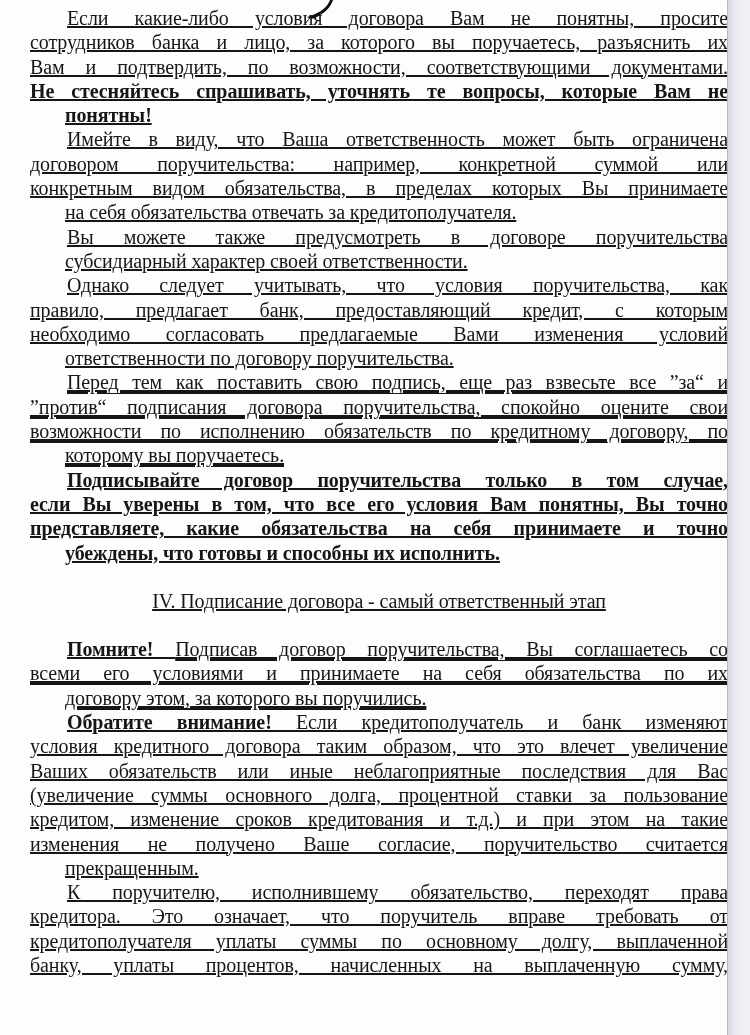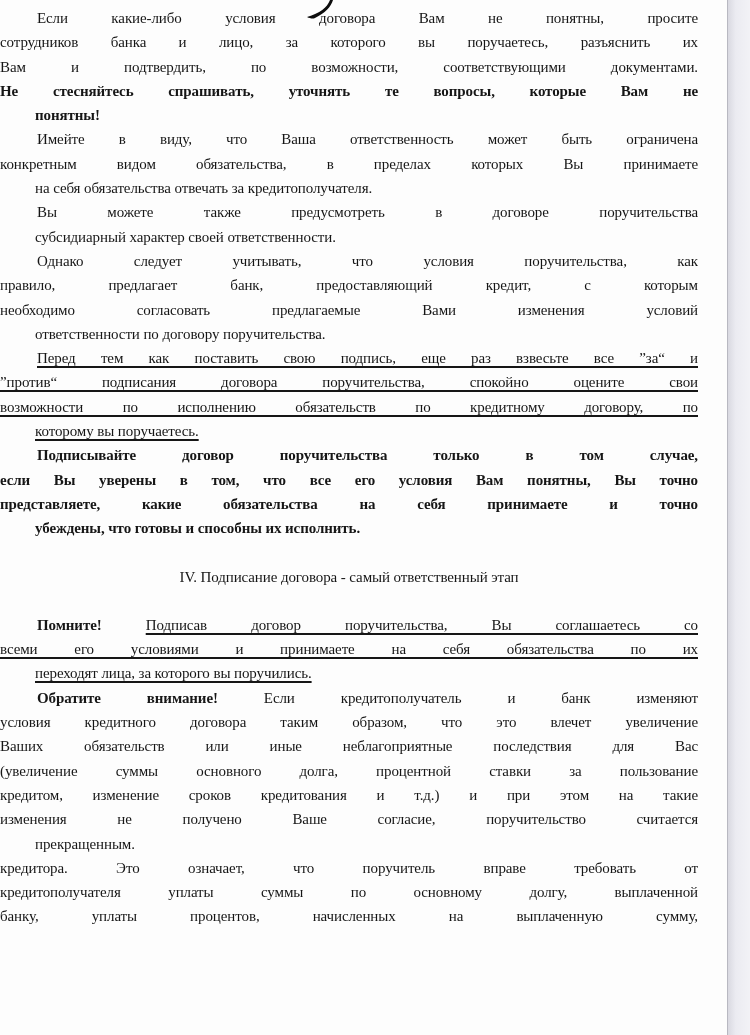--- a/index.html
+++ b/index.html
@@ -24,25 +24,26 @@
     border-left: 1px solid #b8b8c1;
     background: linear-gradient(to right, #d9d9e1 0%, #ebebf1 35%, #f2f2f6 100%);
   }
   .ink-mark {
     position: absolute;
     left: 302px; top: 0;
     width: 34px; height: 19px;
   }
   .doc {
     position: absolute;
-    left: 0; top: 6px;
+    left: 30px; top: 6px;
     width: 698px;
-    font-size: 15px;
+    font-size: 20px;
     line-height: 24.3px;
     letter-spacing: -0.1px;
+    text-decoration: underline;
   }
   .para { margin: 0; }
   .line {
     height: 24.3px;
     overflow: hidden;
     text-align: justify;
     text-align-last: justify;
   }
   .line-left  { text-align-last: left; margin-left: 35px; }
   .line-indent { text-indent: 37px; }
@@ -67,20 +68,21 @@
   <div class="doc">
       <div class="para">
         <div class="line line-indent"><span class="">Если какие-либо условия договора Вам не понятны, просите</span></div>
         <div class="line"><span class="">сотрудников банка и лицо, за которого вы поручаетесь, разъяснить их</span></div>
         <div class="line"><span class="">Вам и подтвердить, по возможности, соответствующими документами.</span></div>
         <div class="line"><span class="b ">Не стесняйтесь спрашивать, уточнять те вопросы, которые Вам не</span></div>
         <div class="line line-left"><span class="b ">понятны!</span></div>
       </div>
       <div class="para">
         <div class="line line-indent"><span class="">Имейте в виду, что Ваша ответственность может быть ограничена</span></div>
+        <div class="line"><span class="">договором поручительства: например, конкретной суммой или</span></div>
         <div class="line"><span class="">конкретным видом обязательства, в пределах которых Вы принимаете</span></div>
         <div class="line line-left"><span class="">на себя обязательства отвечать за кредитополучателя.</span></div>
       </div>
       <div class="para">
         <div class="line line-indent"><span class="">Вы можете также предусмотреть в договоре поручительства</span></div>
         <div class="line line-left"><span class="">субсидиарный характер своей ответственности.</span></div>
       </div>
       <div class="para">
         <div class="line line-indent"><span class="">Однако следует учитывать, что условия поручительства, как</span></div>
         <div class="line"><span class="">правило, предлагает банк, предоставляющий кредит, с которым</span></div>
@@ -98,32 +100,33 @@
         <div class="line"><span class="b ">если Вы уверены в том, что все его условия Вам понятны, Вы точно</span></div>
         <div class="line"><span class="b ">представляете, какие обязательства на себя принимаете и точно</span></div>
         <div class="line line-left"><span class="b ">убеждены, что готовы и способны их исполнить.</span></div>
       </div>
       <div class="para heading">
         <div class="line line-center"><span class="">IV. Подписание договора - самый ответственный этап</span></div>
       </div>
       <div class="para">
         <div class="line line-indent"><span class="b ">Помните! </span><span class="u">Подписав договор поручительства, Вы соглашаетесь со</span></div>
         <div class="line"><span class="u">всеми его условиями и принимаете на себя обязательства по их</span></div>
-        <div class="line line-left"><span class="u">переходят лица, за которого вы поручились.</span></div>
+        <div class="line line-left"><span class="u">договору этом, за которого вы поручились.</span></div>
       </div>
       <div class="para">
         <div class="line line-indent"><span class="b ">Обратите внимание! </span><span class="">Если кредитополучатель и банк изменяют</span></div>
         <div class="line"><span class="">условия кредитного договора таким образом, что это влечет увеличение</span></div>
         <div class="line"><span class="">Ваших обязательств или иные неблагоприятные последствия для Вас</span></div>
         <div class="line"><span class="">(увеличение суммы основного долга, процентной ставки за пользование</span></div>
         <div class="line"><span class="">кредитом, изменение сроков кредитования и т.д.) и при этом на такие</span></div>
         <div class="line"><span class="">изменения не получено Ваше согласие, поручительство считается</span></div>
         <div class="line line-left"><span class="">прекращенным.</span></div>
       </div>
       <div class="para">
+        <div class="line line-indent"><span class="">К поручителю, исполнившему обязательство, переходят права</span></div>
         <div class="line"><span class="">кредитора. Это означает, что поручитель вправе требовать от</span></div>
         <div class="line"><span class="">кредитополучателя уплаты суммы по основному долгу, выплаченной</span></div>
         <div class="line"><span class="">банку, уплаты процентов, начисленных на выплаченную сумму,</span></div>
       </div>
     </div>
 
   <div class="edge-shadow"></div>
 </div>
 
 </body></html>

